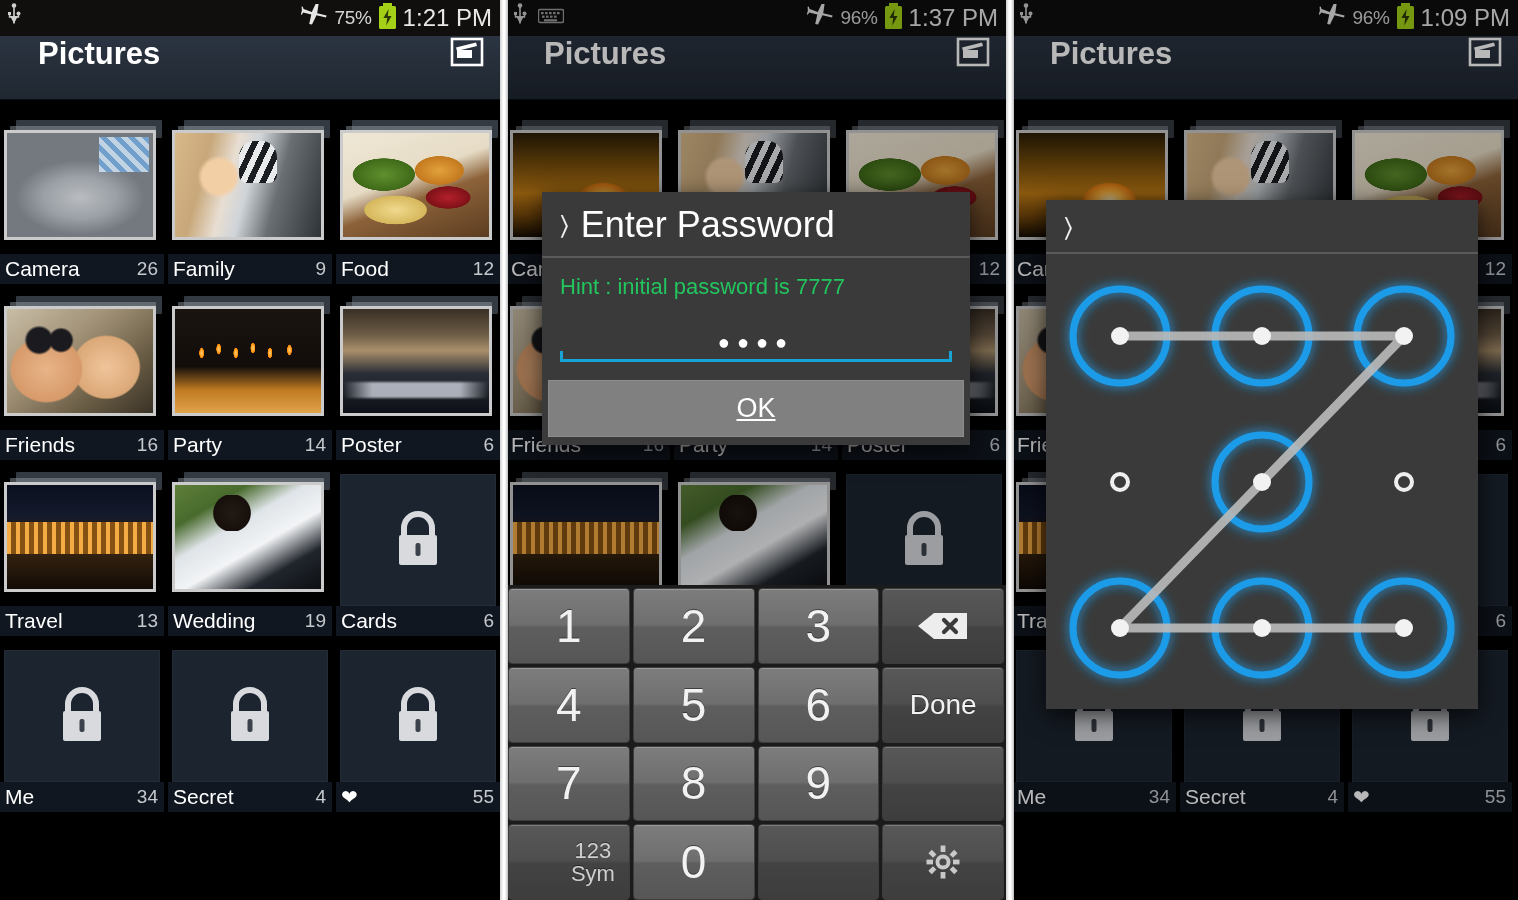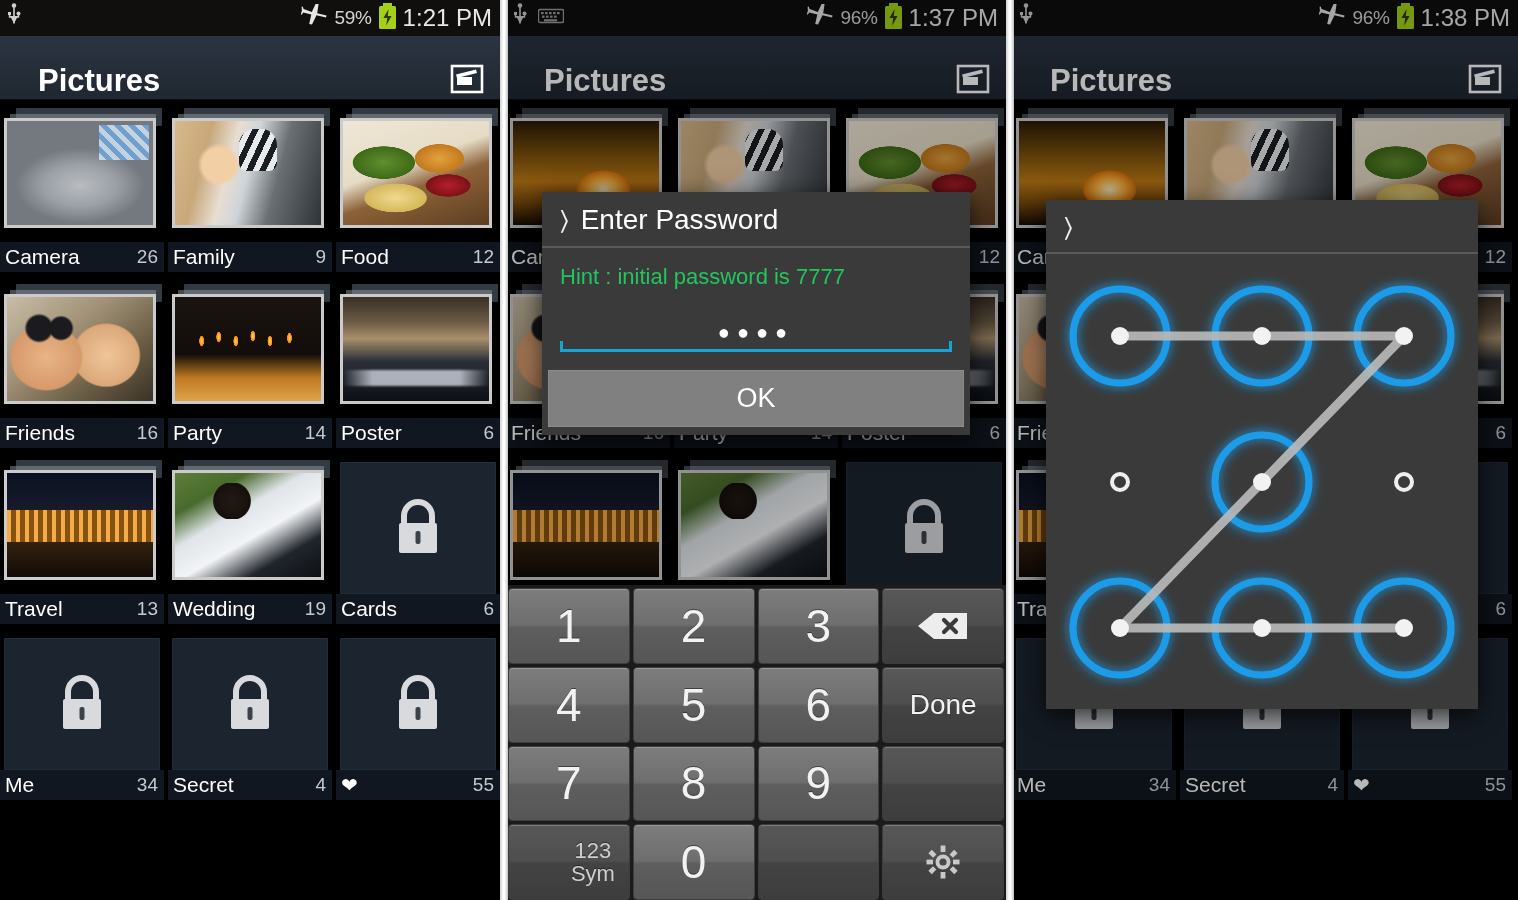--- a/index.html
+++ b/index.html
@@ -61,34 +61,34 @@
     color:#e8e8e8; font-size:24px; letter-spacing:0px;
     font-family:"Liberation Sans", sans-serif;
   }
 
   
   .actionbar {
     position:relative;
     height:64px;
     background:linear-gradient(180deg,#2b3442 0%,#252d38 55%,#1f2731 100%);
     border-bottom:1px solid #0b0d11;
-    display:flex; align-items:flex-end;
+    display:flex; align-items:flex-start;
     padding:0 16px 0 38px;
     z-index:5;
   }
   .app-title {
     color:#ffffff; font-size:31px; font-weight:bold;
     letter-spacing:0px;
   }
   .ab-icon-btn { margin-left:auto; }
 
   
   .grid {
     position:relative;
-    padding:4px 0 0 0;
+    padding:16px 0 0 0;
     z-index:1;
   }
   .grid-row { display:flex; gap:4px; padding:0 0 8px 0; }
   .album {
     position:relative;
     width:164px; height:168px;
     background:#000;
     flex:0 0 164px;
   }
   .album .thumb-stack {
@@ -196,21 +196,21 @@
     background:#3a3a3a;
     box-shadow:0 6px 22px rgba(0,0,0,.7);
   }
   #password-dialog { left:36px; top:192px; width:428px; }
   .dlg-title-row {
     display:flex; align-items:center; gap:12px;
     padding:12px 18px 10px 18px;
     border-bottom:2px solid #5a5a5a;
   }
   .dlg-chev { color:#f0f0f0; font-size:26px; line-height:1; font-weight:300; }
-  .dlg-title { color:#ffffff; font-size:28px; font-weight:normal; }
+  .dlg-title { color:#ffffff; font-size:36px; font-weight:normal; }
   .dlg-body { padding:16px 18px 14px 18px; }
   .dlg-hint { color:#22c55e; font-size:22px; }
   .pwd-field {
     margin-top:32px;
     text-align:center;
     padding-bottom:6px;
     border-bottom:3px solid #16a3d6;
     position:relative;
   }
   .pwd-dots {
@@ -222,20 +222,21 @@
   }
   .pwd-field::before { left:0; }
   .pwd-field::after { right:0; }
   .dlg-ok {
     display:block; width:calc(100% - 12px); margin:4px 6px 8px 6px;
     background:#808080;
     border:1px solid #8c8c8c;
     color:#ffffff; font-size:27px;
     padding:12px 0; text-align:center;
     font-family:"Liberation Sans", sans-serif;
+    text-decoration:underline;
   }
 
   
   .keypad {
     position:absolute; left:0; right:0; bottom:0; height:315px;
     background:#1b1b1b;
     z-index:30;
     display:flex; flex-direction:column; gap:3px;
     padding:3px 2px 0 2px;
   }
@@ -290,21 +291,21 @@
           </g>
             </svg>
         </span>
       </div>
       <div class="status-right">
         <span class="sb-icon">
           <svg width="27" height="24" viewBox="0 0 27 24">
               <path fill="#e6e6e6" d="M25 13.5 L15.5 11.2 L11 20.5 L8.2 20 L10.3 10.4 L2.2 8.6 L0.8 10.8 L-0.2 10.4 L0.9 6.6 L0.6 2.8 L1.7 2.6 L2.6 4.9 L10.8 7.9 L14.8 -0.5 L17.6 0 L16.2 9.3 L25.6 11.4 Z"></path>
             </svg>
         </span>
-        <span class="battery-pct">59%</span>
+        <span class="battery-pct">75%</span>
         <span class="sb-icon">
           <svg width="19" height="27" viewBox="0 0 19 27">
             <rect x="5" y="0" width="9" height="3" fill="#a4d117"></rect>
             <rect x="1" y="3" width="17" height="23" rx="1.5" fill="#a4d117"></rect>
             <path d="M10.6 6 L5.4 15 L9.2 15 L8.2 22.5 L13.6 13 L9.8 13 Z" fill="#2d3b05"></path>
           </svg>
         </span>
         <span class="clock">1:21 PM</span>
       </div>
     </div>
@@ -766,21 +767,21 @@
             </svg>
         </span>
         <span class="battery-pct">96%</span>
         <span class="sb-icon">
           <svg width="19" height="27" viewBox="0 0 19 27">
             <rect x="5" y="0" width="9" height="3" fill="#a4d117"></rect>
             <rect x="1" y="3" width="17" height="23" rx="1.5" fill="#a4d117"></rect>
             <path d="M10.6 6 L5.4 15 L9.2 15 L8.2 22.5 L13.6 13 L9.8 13 Z" fill="#2d3b05"></path>
           </svg>
         </span>
-        <span class="clock">1:38 PM</span>
+        <span class="clock">1:09 PM</span>
       </div>
     </div>
 
     <div class="actionbar">
       <div class="app-title">Pictures</div>
       <div class="ab-icon-btn">
         <svg width="34" height="32" viewBox="0 0 34 32">
           <rect x="2" y="3" width="30" height="26" fill="none" stroke="#ffffff" stroke-width="2.6"></rect>
           <path d="M7 22 L7 14 L22 14 L22 22 Z" fill="#ffffff"></path>
           <path d="M6 11.5 L26 6.5 L27 10 L7 15 Z" fill="#ffffff"></path>

